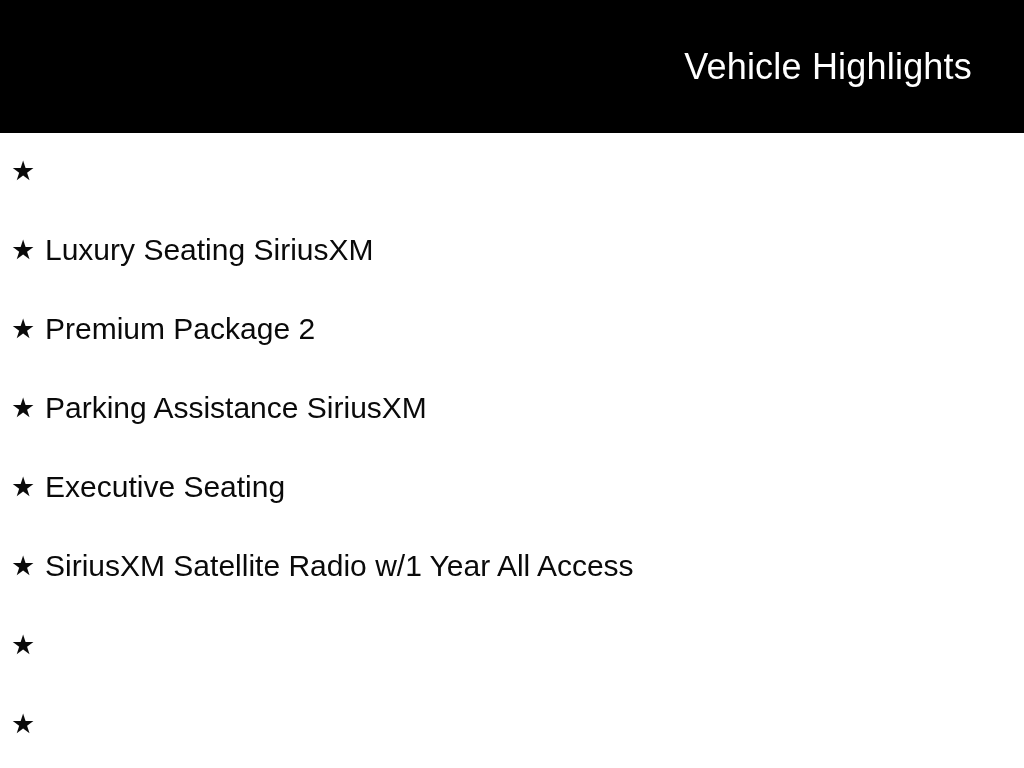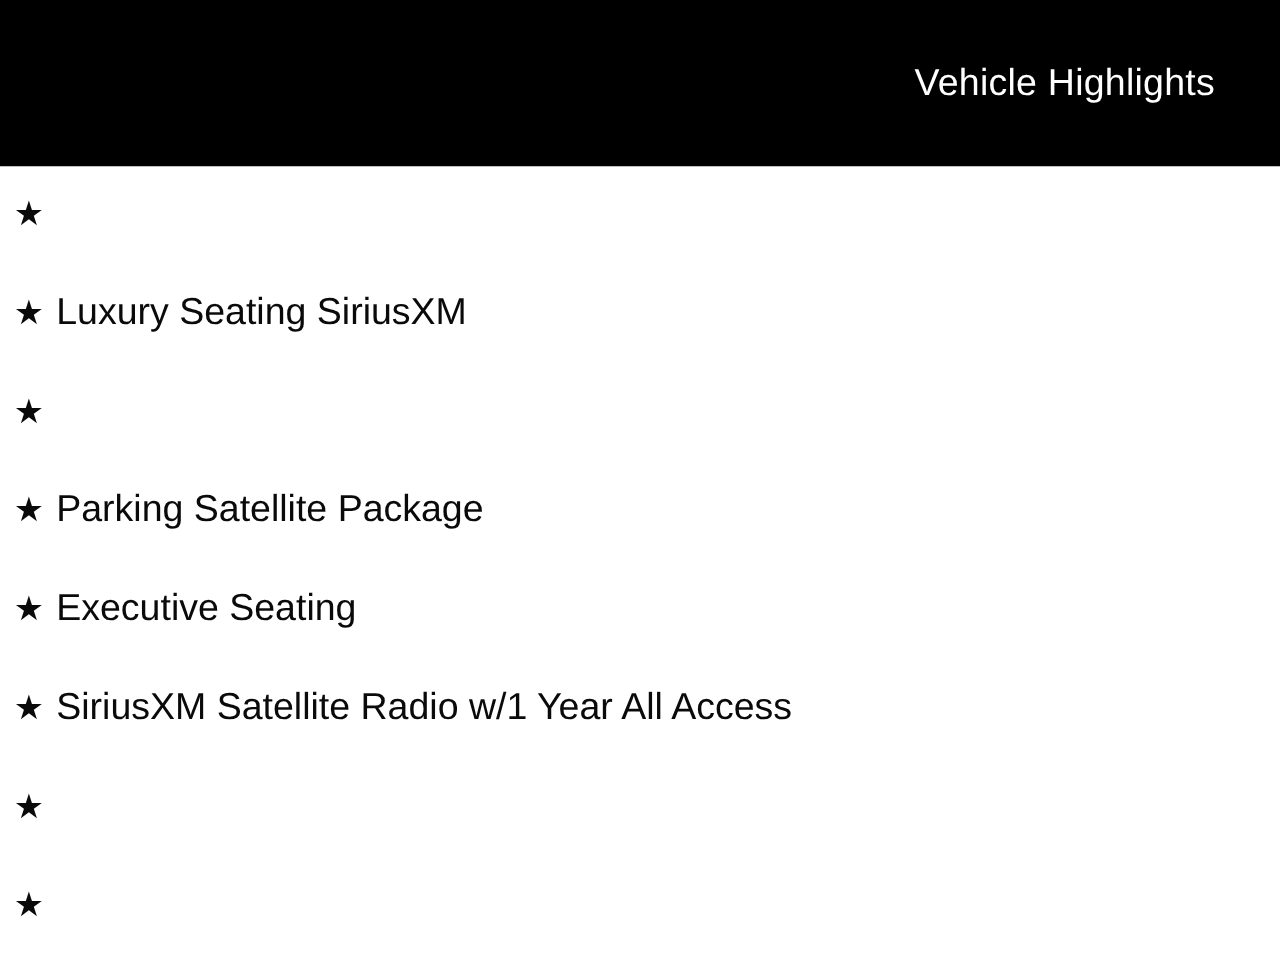--- a/index.html
+++ b/index.html
@@ -20,21 +20,21 @@
     width: 1024px;
     height: 133px;
     background: #000000;
     display: flex;
     align-items: center;
     justify-content: flex-end;
     padding-right: 52px;
   }
   .header-title {
     color: #ffffff;
-    font-size: 30px;
+    font-size: 36px;
     line-height: 1;
     letter-spacing: 0.2px;
     text-align: right;
   }
   .highlights-list {
     list-style: none;
     margin: 0;
     padding: 19px 0 0 11px;
   }
   .highlight-item {
@@ -70,24 +70,25 @@
   <ul class="highlights-list">
     <li class="highlight-item">
       <span class="star-icon">★</span>
     </li>
     <li class="highlight-item">
       <span class="star-icon">★</span>
       <span class="highlight-label">Luxury Seating SiriusXM</span>
     </li>
     <li class="highlight-item">
       <span class="star-icon">★</span>
+      <span class="highlight-label">Premium Package 2</span>
     </li>
     <li class="highlight-item">
       <span class="star-icon">★</span>
-      <span class="highlight-label">Parking Satellite Package</span>
+      <span class="highlight-label">Parking Assistance SiriusXM</span>
     </li>
     <li class="highlight-item">
       <span class="star-icon">★</span>
       <span class="highlight-label">Executive Seating</span>
     </li>
     <li class="highlight-item">
       <span class="star-icon">★</span>
       <span class="highlight-label">SiriusXM Satellite Radio w/1 Year All Access</span>
     </li>
     <li class="highlight-item">

